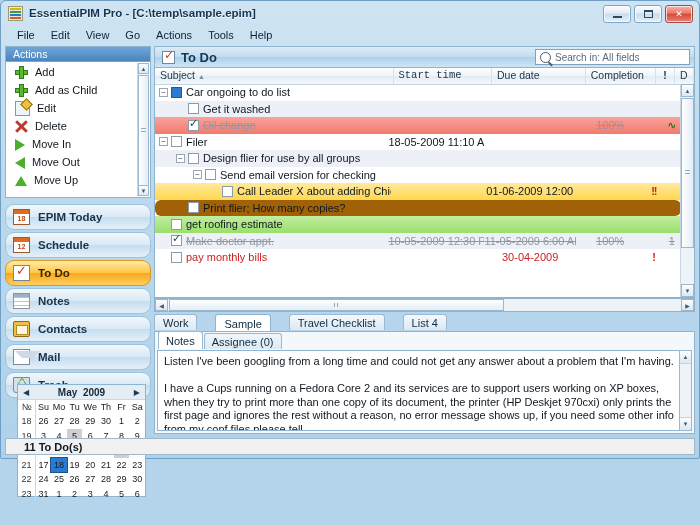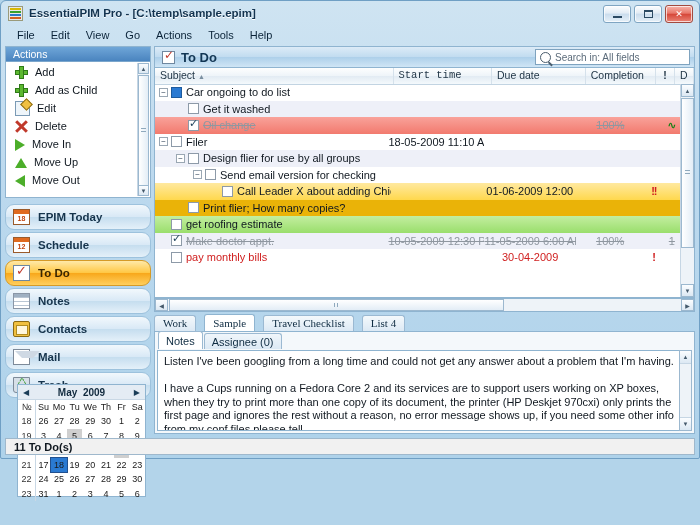--- a/index.html
+++ b/index.html
@@ -208,21 +208,21 @@
   .c-pri{width:20px;text-align:center;padding-left:0 !important;font-weight:bold;}
   .c-d{width:20px;}
   .rows{position:absolute;left:0;top:16px;right:13px;bottom:0;overflow:hidden;}
   .row{
     display:flex;height:16.5px;align-items:center;font-size:11px;color:#101820;
     position:relative;
   }
   .row.alt{background:#eef0f8;}
   .row.red{background:linear-gradient(180deg,#f9a29a,#f27a6e);justify-content:flex-end;}
   .row.yellow{background:linear-gradient(180deg,#ffe9a0,#ffd84d);}
-  .row.gray{background:#eab308;}
+  .row.gray{background:#a16207;border-radius:6px;}
   .row.green{background:linear-gradient(180deg,#c3eea0,#9ade6c);}
   .cell{box-sizing:border-box;overflow:hidden;white-space:nowrap;}
   .cell.sub{width:255px;display:flex;align-items:center;}
   .cell.start{width:105px;text-align:center;}
   .cell.due{width:100px;text-align:center;}
   .cell.comp{width:75px;text-align:center;}
   .cell.pri{width:20px;text-align:center;}
   .cell.dd{width:20px;text-align:center;}
   .expander{
     width:9px;height:9px;border:1px solid #9aa7b3;background:#fff;box-sizing:border-box;
@@ -258,21 +258,21 @@
   .hscroll .hb{position:absolute;top:0;bottom:0;width:13px;border:1px solid #9cb8cf;box-sizing:border-box;
     background:linear-gradient(180deg,#fbfdff,#dce8f3);display:flex;align-items:center;justify-content:center;
     font-size:6px;color:#44596b;}
   .hscroll .hb.l{left:0;}
   .hscroll .hb.r{right:0;}
   .hscroll .hthumb{position:absolute;top:0;bottom:0;left:14px;width:335px;border:1px solid #9cb8cf;
     box-sizing:border-box;background:linear-gradient(180deg,#fff,#e3edf6);}
   .hscroll .hthumb:after{content:"";position:absolute;top:3px;bottom:3px;left:50%;margin-left:-3px;width:6px;
     background:repeating-linear-gradient(90deg,#8fa9bd 0 1px,transparent 1px 3px);}
   
-  .listtabs{position:absolute;left:0;top:268px;height:17px;right:0;display:flex;align-items:center;gap:8px;font-family:Liberation Serif, serif;}
+  .listtabs{position:absolute;left:0;top:268px;height:17px;right:0;display:flex;align-items:flex-start;gap:18px;}
   .ltab{
     height:15px;padding:0 8px;display:flex;align-items:center;font-size:11px;color:#0f2troy;
     color:#0f2c42;border:1px solid #9bb9d2;border-bottom:none;border-radius:3px 3px 0 0;
     background:linear-gradient(180deg,#f4f9fc,#dcE9f4);
   }
   .ltab.active{height:17px;background:#fff;border-color:#8fb4d0;font-weight:normal;}
   .detail{
     position:absolute;left:0;top:285px;right:0;bottom:0;
     border:1px solid #8fb4d0;box-sizing:border-box;background:#f4f8fb;
   }
@@ -294,21 +294,21 @@
     border:1px solid #9cb8cf;box-sizing:border-box;
   }
   .notes-scroll .sb-btn{height:12px;border-bottom:1px solid #c6d6e4;
     background:linear-gradient(180deg,#fbfdff,#dce8f3);display:flex;align-items:center;
     justify-content:center;font-size:6px;color:#44596b;}
   .notes-scroll .sb-btn.bot{position:absolute;bottom:0;left:0;right:0;border-bottom:none;border-top:1px solid #c6d6e4;}
   
   .statusbar{
     position:absolute;left:4px;right:4px;bottom:3px;height:17px;
     background:#f1f1f1;border:1px solid #9fb8cc;box-sizing:border-box;
-    display:flex;align-items:center;padding-left:8px;
+    display:flex;align-items:center;padding-left:18px;
     font-size:11px;font-weight:bold;color:#101820;
   }
 </style>
 </head>
 <body>
 
 <div class="window">
 
   <div class="titlebar">
     <span class="app-icon">
@@ -358,26 +358,26 @@
         </div>
         <div class="action-row">
           <span class="a-ico ico-del"></span>
           <span>Delete</span>
         </div>
         <div class="action-row">
           <span class="a-ico ico-arr right"></span>
           <span>Move In</span>
         </div>
         <div class="action-row">
+          <span class="a-ico ico-arr left"></span>
+          <span>Move Out</span>
+        </div>
+        <div class="action-row">
           <span class="a-ico ico-arr up"></span>
           <span>Move Up</span>
-        </div>
-        <div class="action-row">
-          <span class="a-ico ico-arr left"></span>
-          <span>Move Out</span>
         </div>
       </div>
       <div class="vscroll">
         <div class="sb-btn">▲</div>
         <div class="sb-thumb"></div>
         <div class="sb-btn bot">▼</div>
       </div>
     </div>
 
     <div class="nav">

